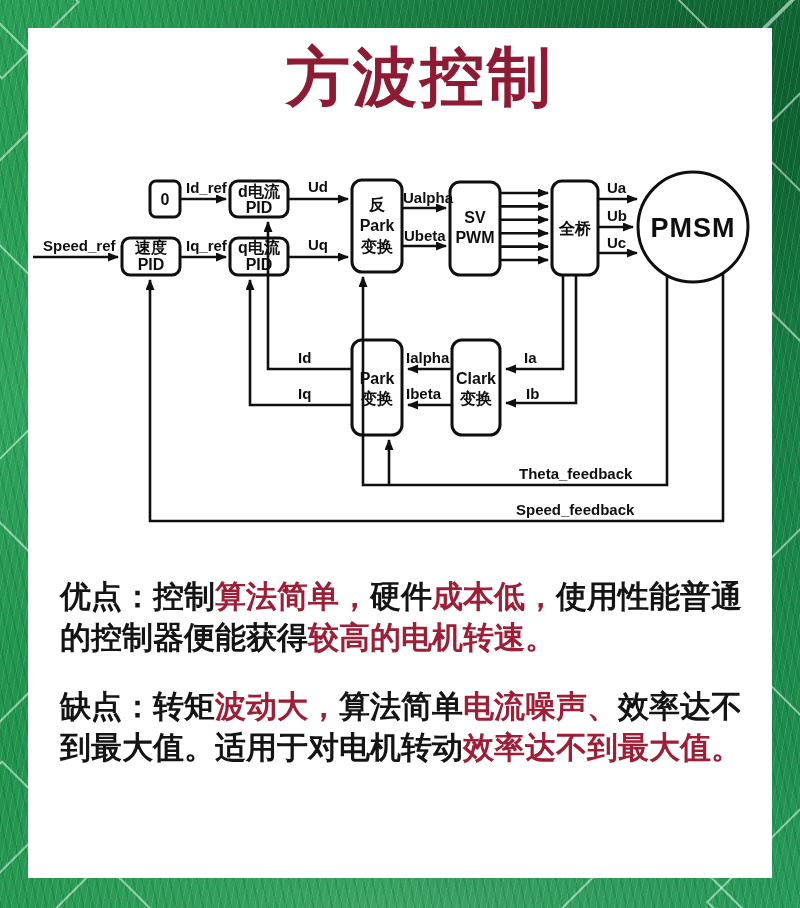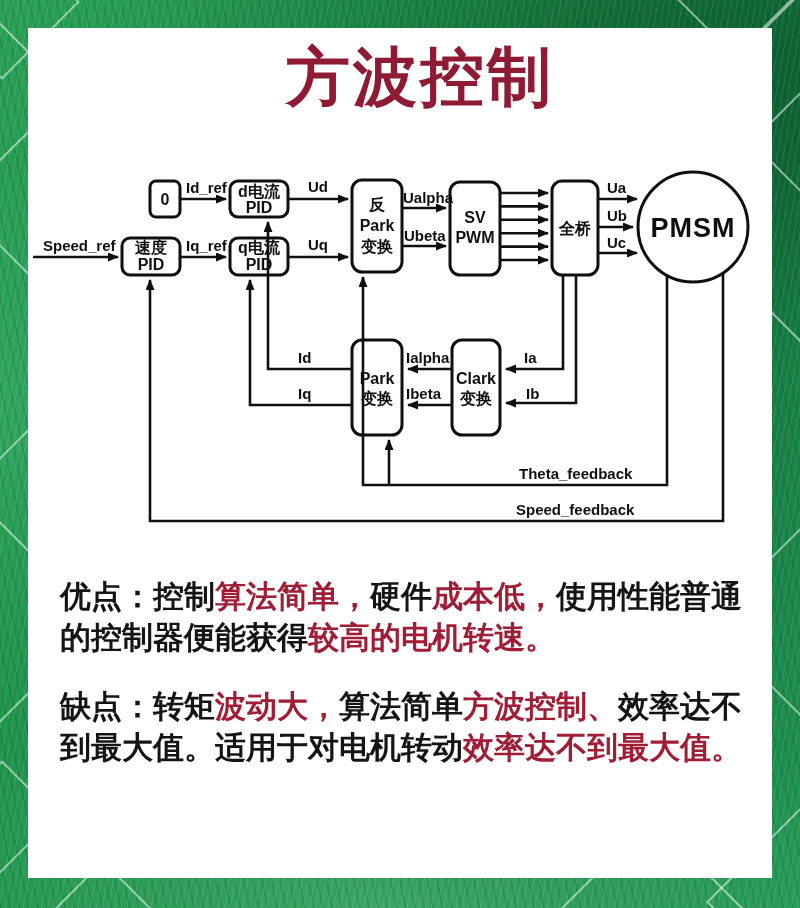--- a/index.html
+++ b/index.html
@@ -124,15 +124,15 @@
     <text class="siglabel" x="406" y="363">Ialpha</text>
     <text class="siglabel" x="406" y="399">Ibeta</text>
     <text class="siglabel" x="524" y="363">Ia</text>
     <text class="siglabel" x="526" y="399">Ib</text>
     <text class="siglabel" x="519" y="479">Theta_feedback</text>
     <text class="siglabel" x="516" y="515">Speed_feedback</text>
   </svg>
 
   <div class="paras">
     <p class="para"><span>优点：控制</span><span class="red">算法简单，</span><span>硬件</span><span class="red">成本低，</span><span>使用性能普通的控制器便能获得</span><span class="red">较高的电机转速。</span></p>
-    <p class="para"><span>缺点：转矩</span><span class="red">波动大，</span><span>算法简单</span><span class="red">方波控制、</span><span>效率达不到最大值。适用于对电机转动</span><span class="red">效率达不到最大值。</span></p>
+    <p class="para"><span>缺点：转矩</span><span class="red">波动大，</span><span>算法简单</span><span class="red">电流噪声、</span><span>效率达不到最大值。适用于对电机转动</span><span class="red">效率达不到最大值。</span></p>
   </div>
 </div>
 
 </body></html>

